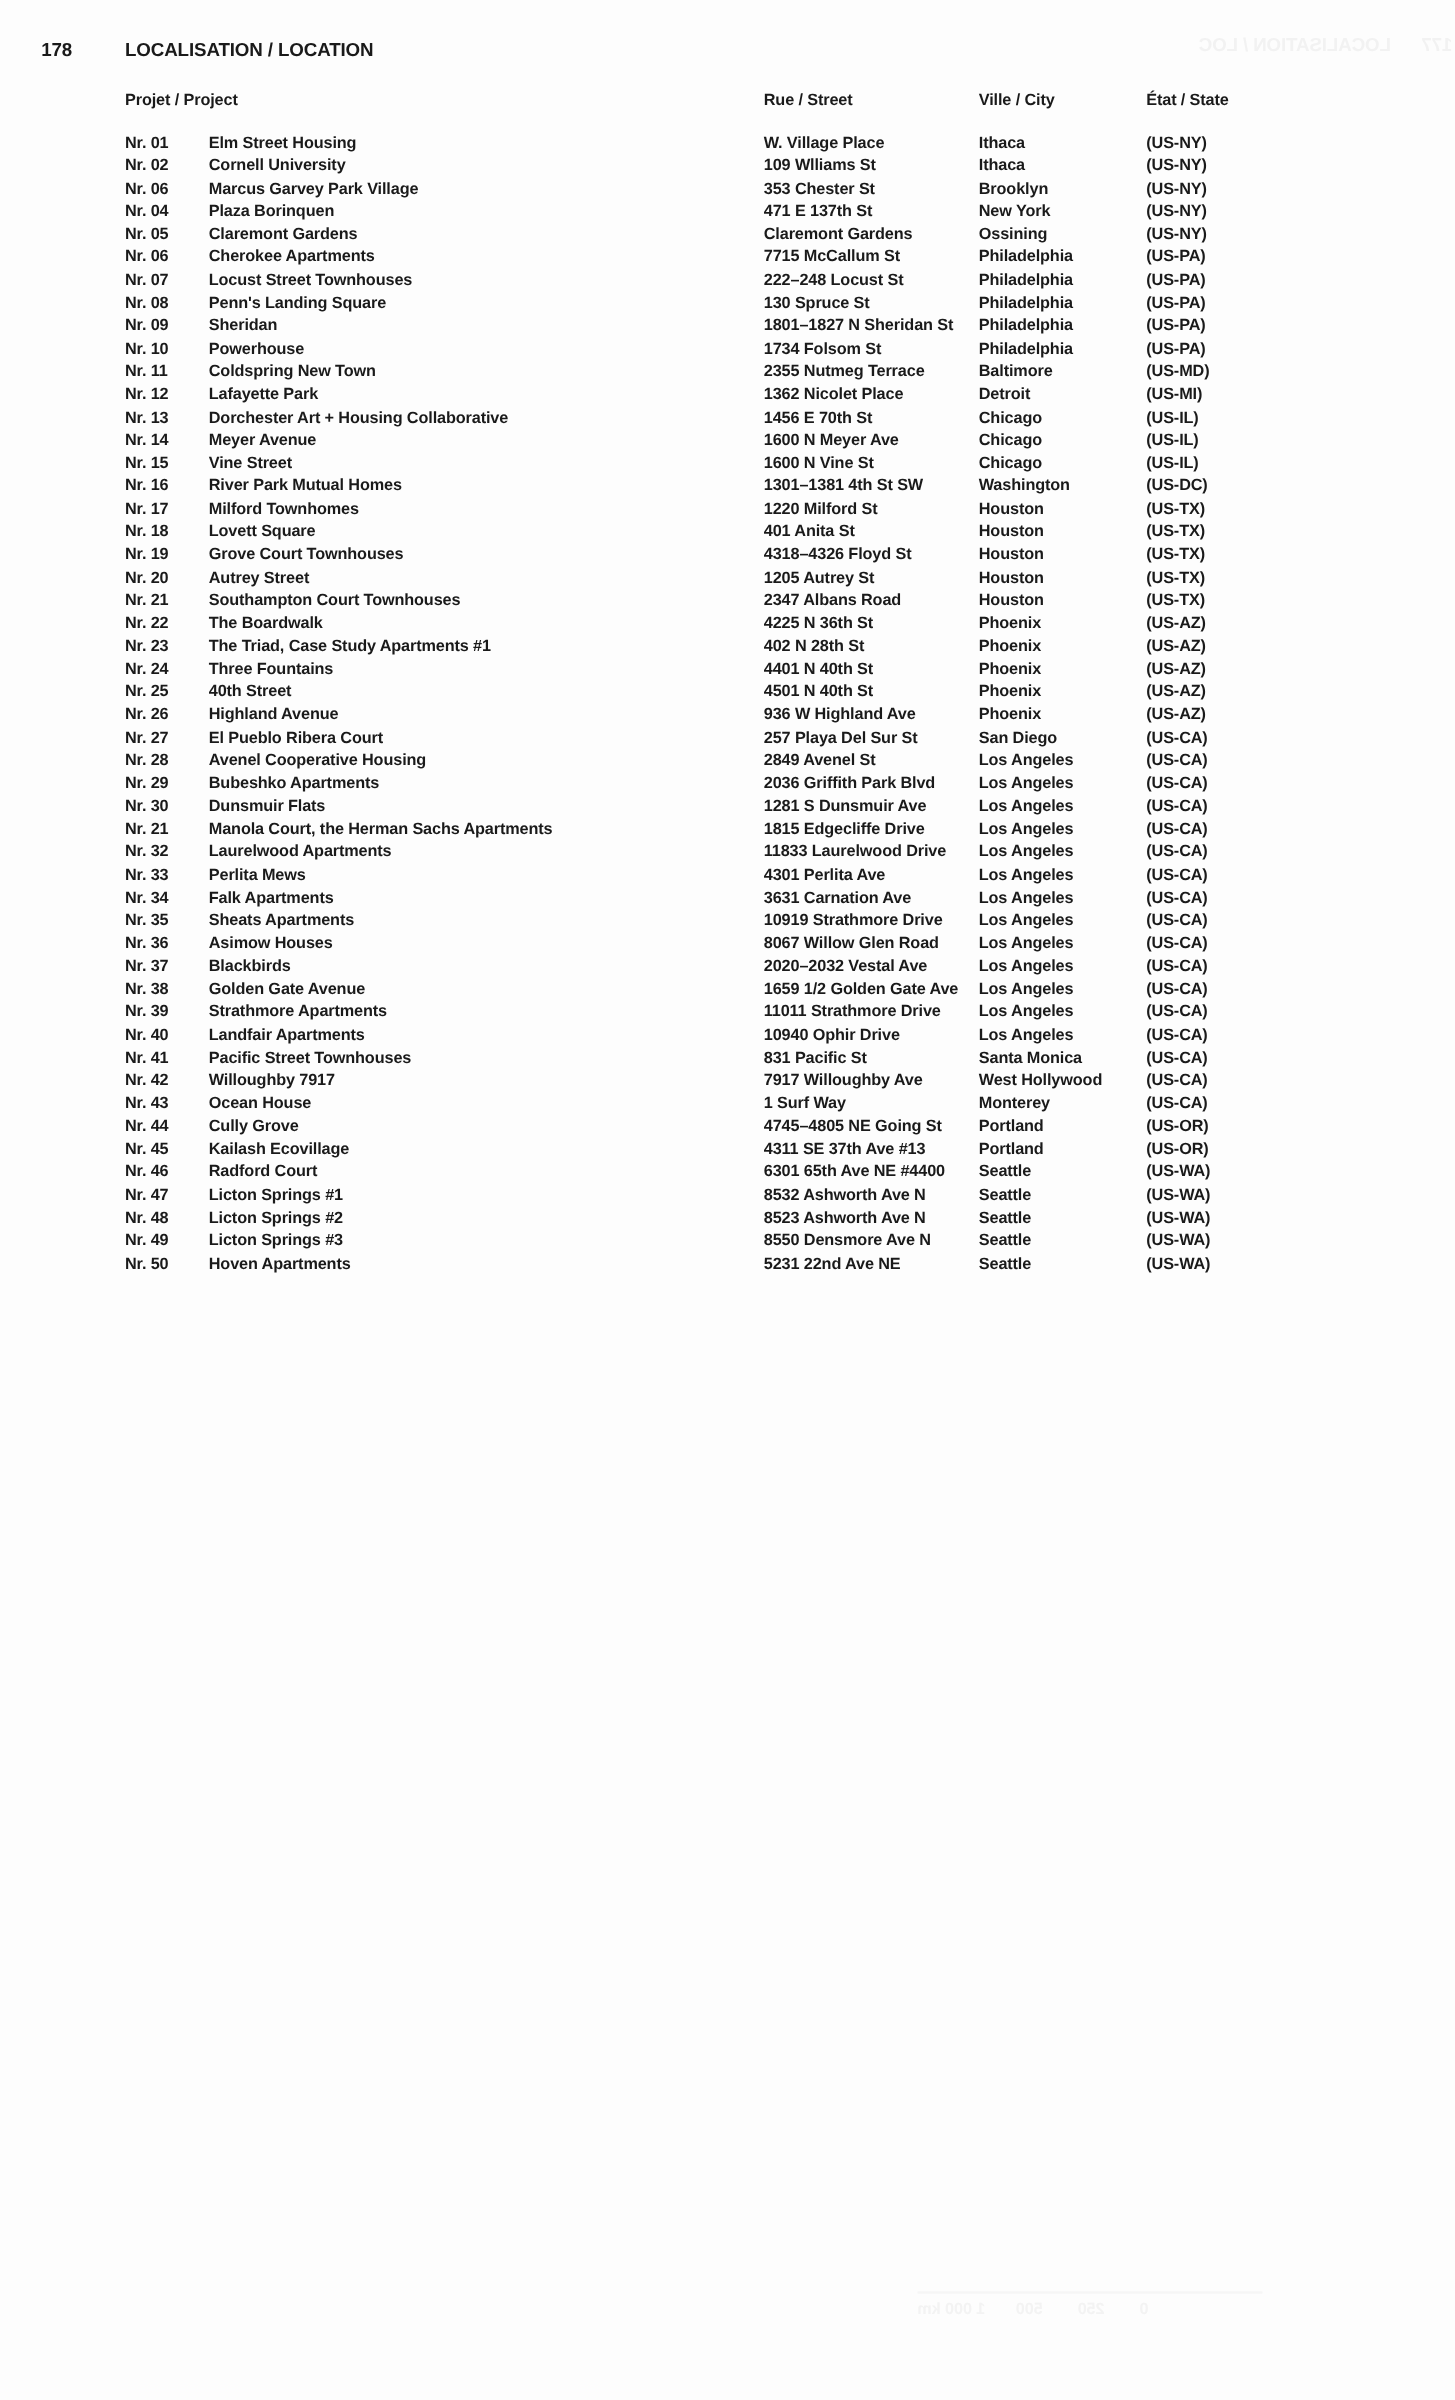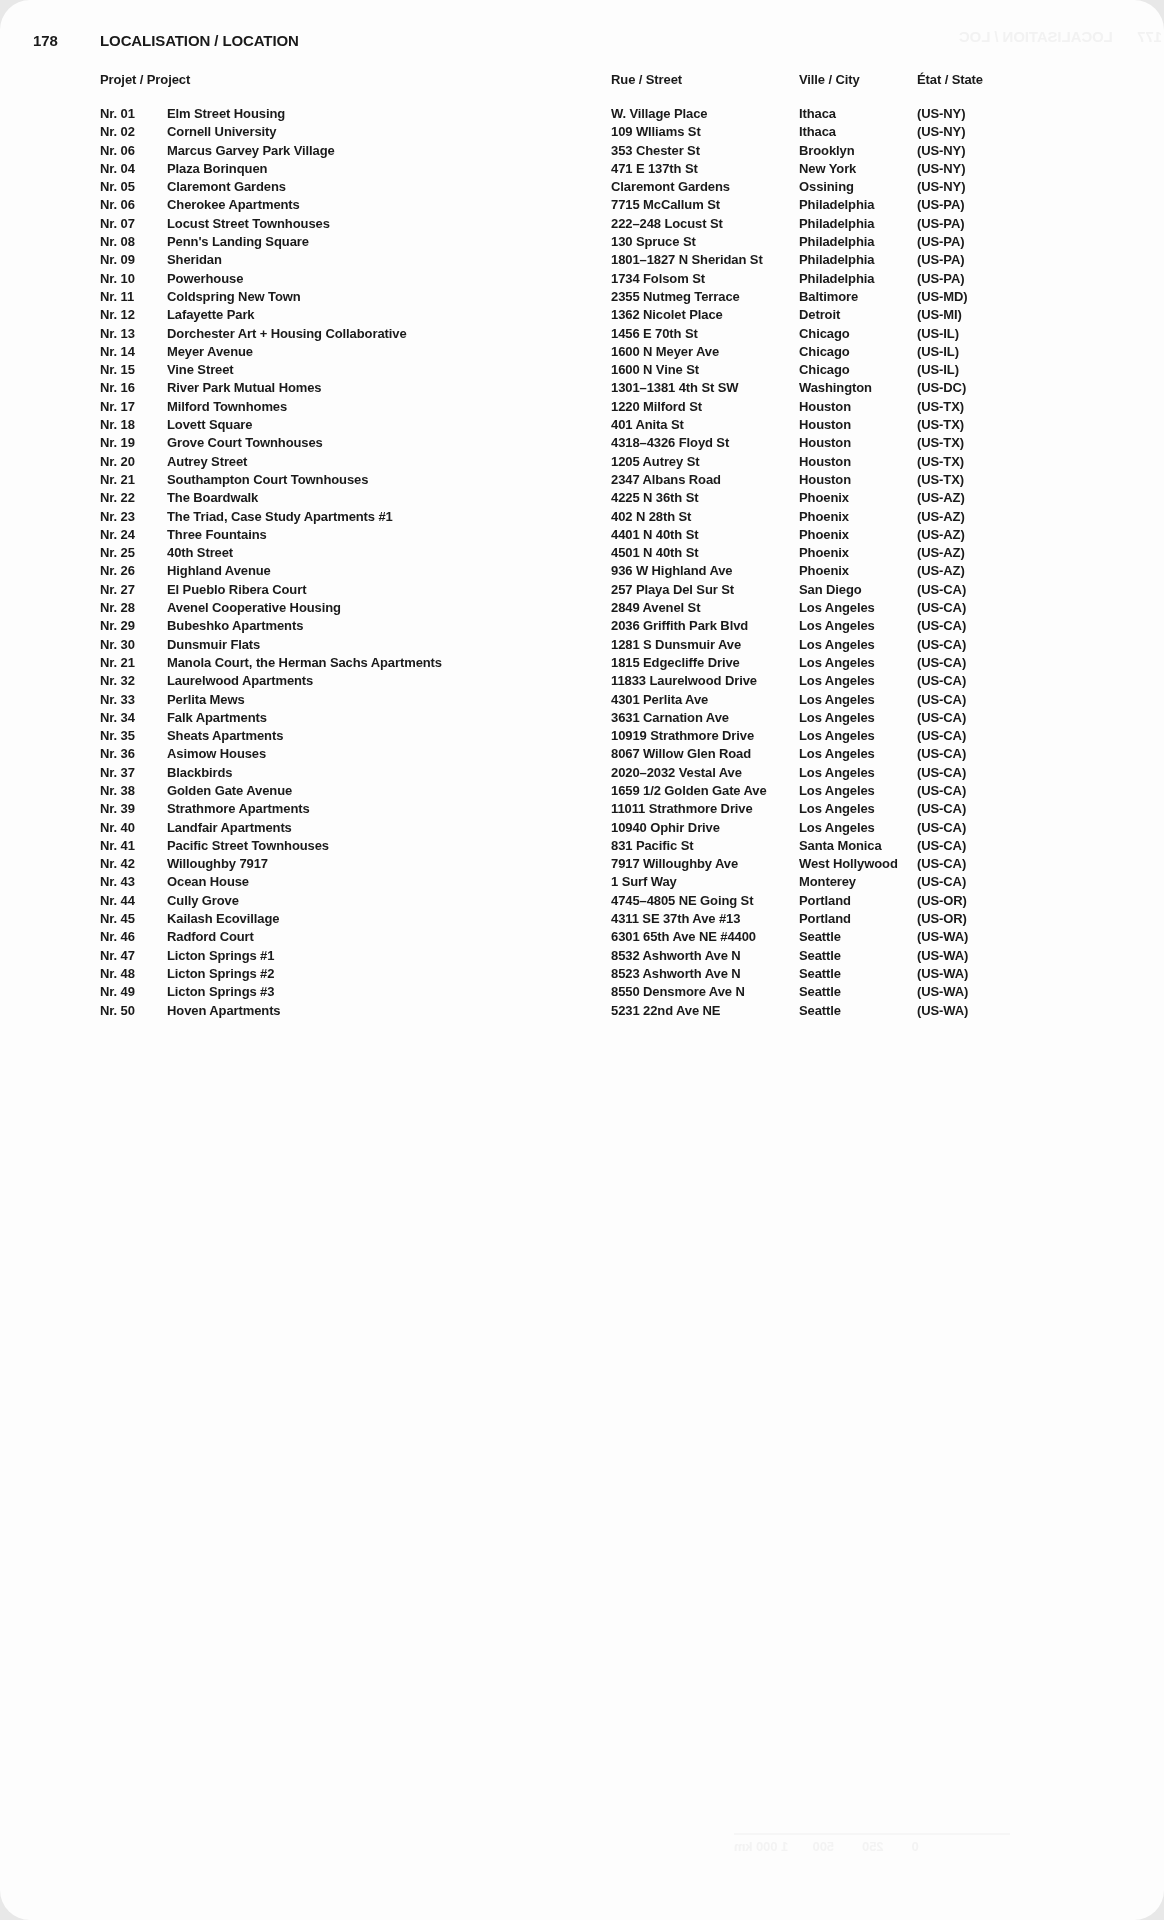--- a/index.html
+++ b/index.html
@@ -7,21 +7,20 @@
     position: relative;
     width: 1164px;
     height: 1920px;
     margin: 0 auto;
     background: #fdfdfd;
     overflow: hidden;
     font-family: "Liberation Sans", "DejaVu Sans", sans-serif;
     font-weight: 700;
     color: #1a1a1a;
     letter-spacing: -0.1px;
-    border-radius: 30px;
   }
   .page-number {
     position: absolute;
     left: 33px; top: 31px;
     font-size: 15px; line-height: 19px;
     white-space: nowrap;
   }
   .page-title {
     position: absolute;
     left: 100px; top: 31px;
@@ -34,21 +33,21 @@
   .col-headers span, .row span {
     position: absolute;
     top: 0;
     font-size: 13px;
     line-height: 18.3px;
     white-space: nowrap;
   }
   .x-nr      { left: 100px; }
   .x-project { left: 167px; }
   .x-street  { left: 567px; margin-left: 44px; }
-  .x-city    { left: 783px; margin-left: 16px; }
+  .x-city    { left: 783px; }
   .x-state   { left: 917px; }
   .rows { position: absolute; top: 105px; left: 0; width: 100%; }
   .row { position: relative; height: 18.3px; }
   
   .ghost {
     position: absolute;
     color: #f2f2f2;
     transform: scaleX(-1);
     white-space: pre;
     pointer-events: none;

